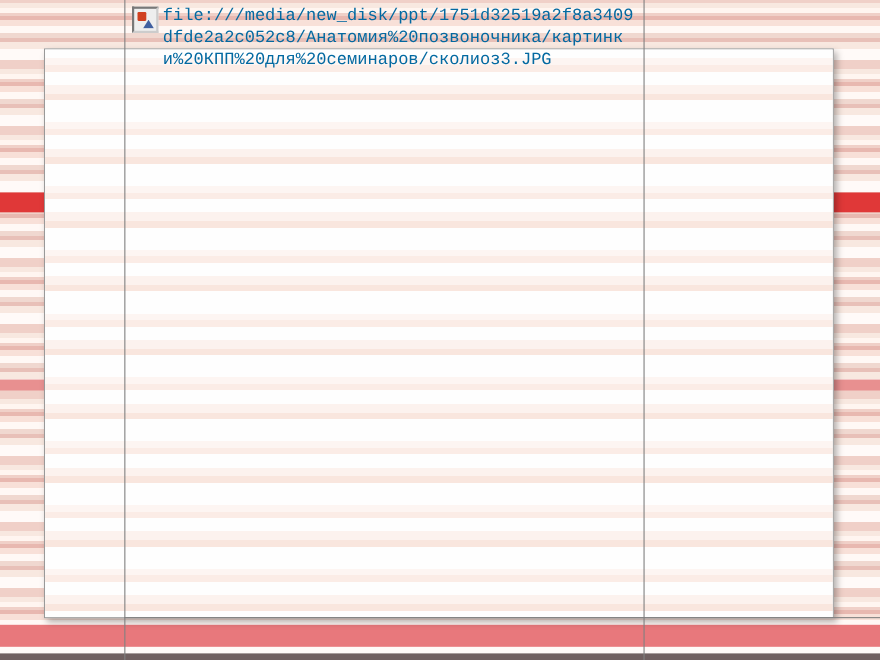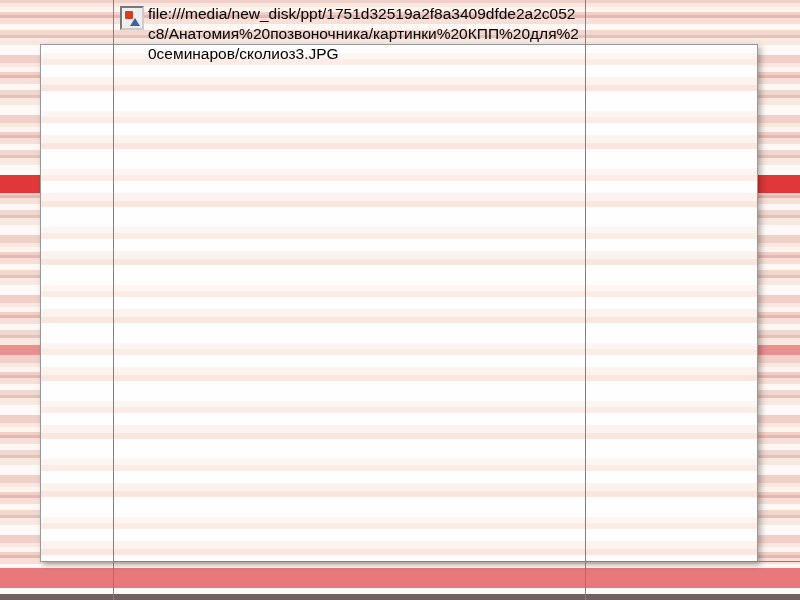--- a/index.html
+++ b/index.html
@@ -126,26 +126,26 @@
     }
     .broken-image-icon::after {
       content: "";
       position: absolute;
       bottom: 2px; right: 2px;
       width: 10px; height: 10px;
       background: #4060a0;
       clip-path: polygon(0 100%, 50% 20%, 100% 100%);
     }
     .link-text {
-      color: #000000;
+      color: #0369a1;
       font-size: 15.5px;
       line-height: 1.3;
       word-break: break-all;
       text-decoration: none;
-      font-family: Liberation Sans, sans-serif;
+      font-family: Liberation Mono, monospace;
     }
   </style>
 </head>
 <body>
 
 <div class="background"></div>
 <div class="stripe-red-1"></div>
 <div class="stripe-red-2"></div>
 <div class="stripe-red-3"></div>
 <div class="stripe-dark"></div>

